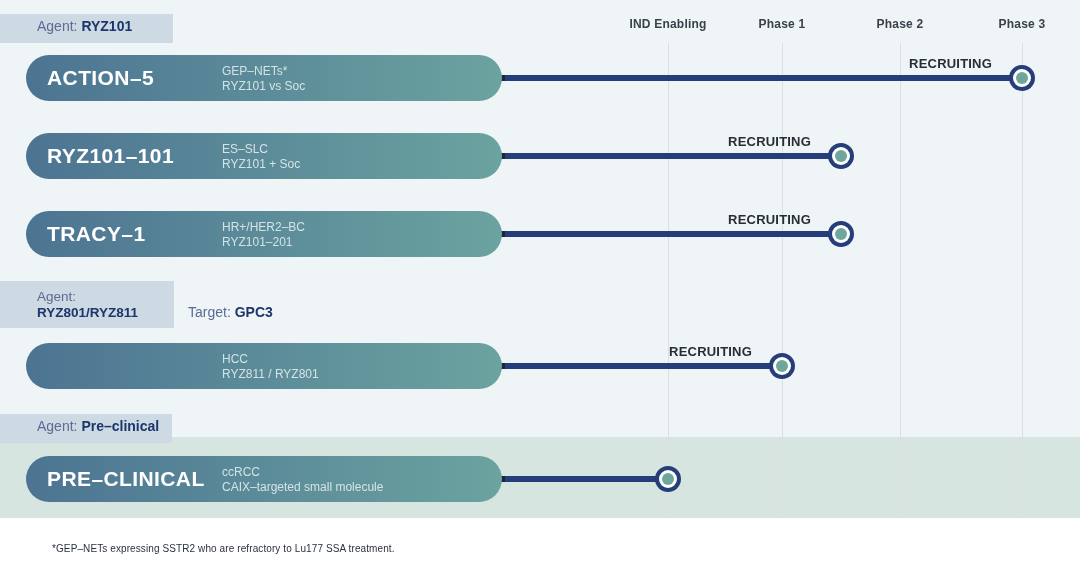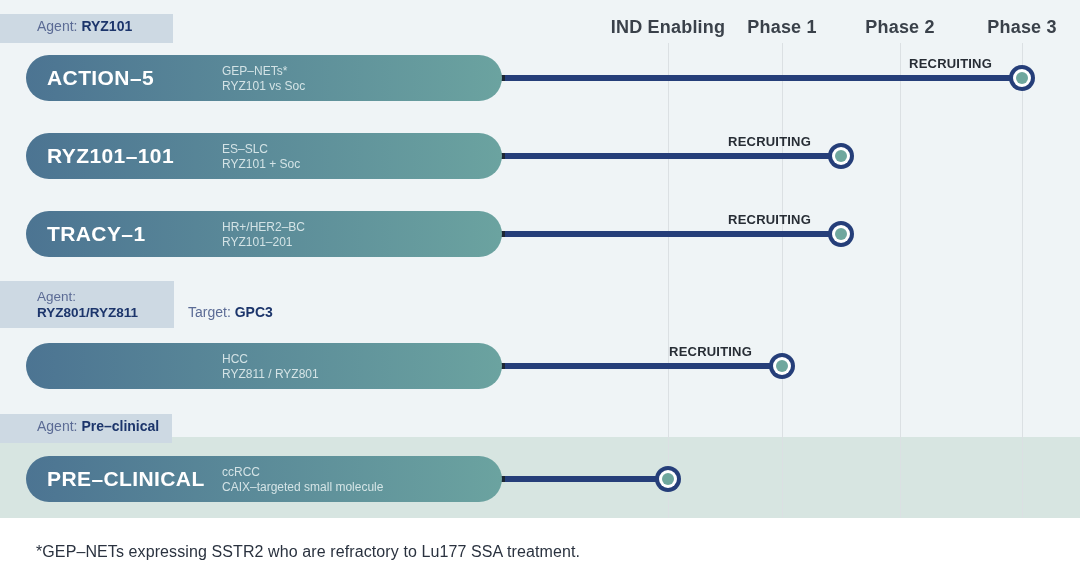--- a/index.html
+++ b/index.html
@@ -5,21 +5,21 @@
   html,body{margin:0;padding:0;background:#ffffff;}
   .stage{
     position:relative;width:1080px;height:563px;background:#ffffff;
     font-family:"Liberation Sans", sans-serif;overflow:hidden;
   }
   .chart-bg{position:absolute;left:0;top:0;width:1080px;height:518px;background:#eff4f6;}
   .band{position:absolute;left:0;top:437px;width:1080px;height:81px;background:#d7e5e1;}
   .gridline{position:absolute;top:43px;height:475px;width:1px;background:#dbe0e3;}
   .colhead{
     position:absolute;top:17px;width:140px;text-align:center;
-    font-size:18px;font-weight:600;color:#3a414a;letter-spacing:0.2px;white-space:nowrap;
+    font-size:12px;font-weight:600;color:#3a414a;letter-spacing:0.2px;white-space:nowrap;
   }
   .agent-box{
     position:absolute;left:0;background:#cdd9e3;color:#5b6b95;
     font-size:14px;box-sizing:border-box;padding-left:37px;white-space:nowrap;
   }
   .agent-box b,.target b{color:#1c356b;font-weight:700;}
   .agent-box.one{height:29px;line-height:25px;}
   .agent-box.two{height:47px;padding-top:8px;line-height:16px;font-size:13.5px;}
   .target{position:absolute;font-size:14px;color:#5b6b95;white-space:nowrap;}
   .pill{
@@ -38,21 +38,21 @@
   .track::before{content:"";position:absolute;left:2px;top:0;width:5px;height:6px;background:#1c2734;}
   .marker{
     position:absolute;width:12px;height:12px;border-radius:50%;background:#6fa79e;
     box-shadow:0 0 0 3px #ffffff,0 0 0 7px #253e79;z-index:3;
   }
   .status{
     position:absolute;font-size:13px;font-weight:700;color:#272d35;
     letter-spacing:0.2px;white-space:nowrap;margin-left:31px;
   }
   .footnote{
-    position:absolute;left:36px;top:543px;font-size:16px;color:#2a323f;letter-spacing:0.1px;
+    position:absolute;left:52px;top:543px;font-size:10px;color:#2a323f;letter-spacing:0.1px;
   }
 </style>
 </head>
 <body>
 
 <div class="stage" id="stage">
   <div class="chart-bg"></div>
   <div class="band"></div>
 
   <div class="agent-box one" style="top:14px;width:173px;">

